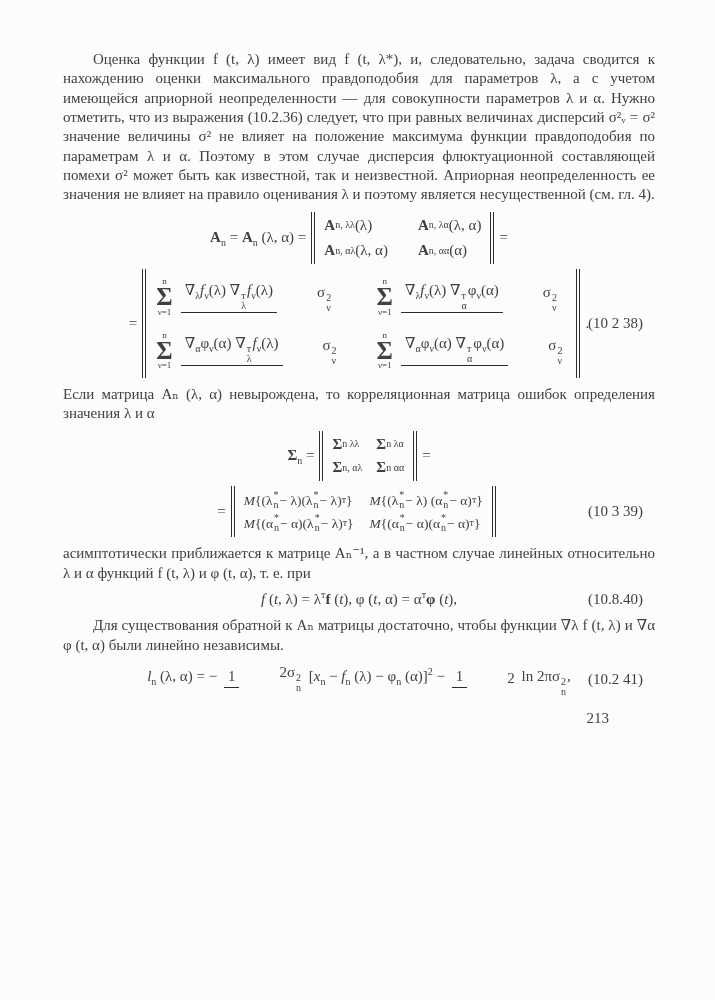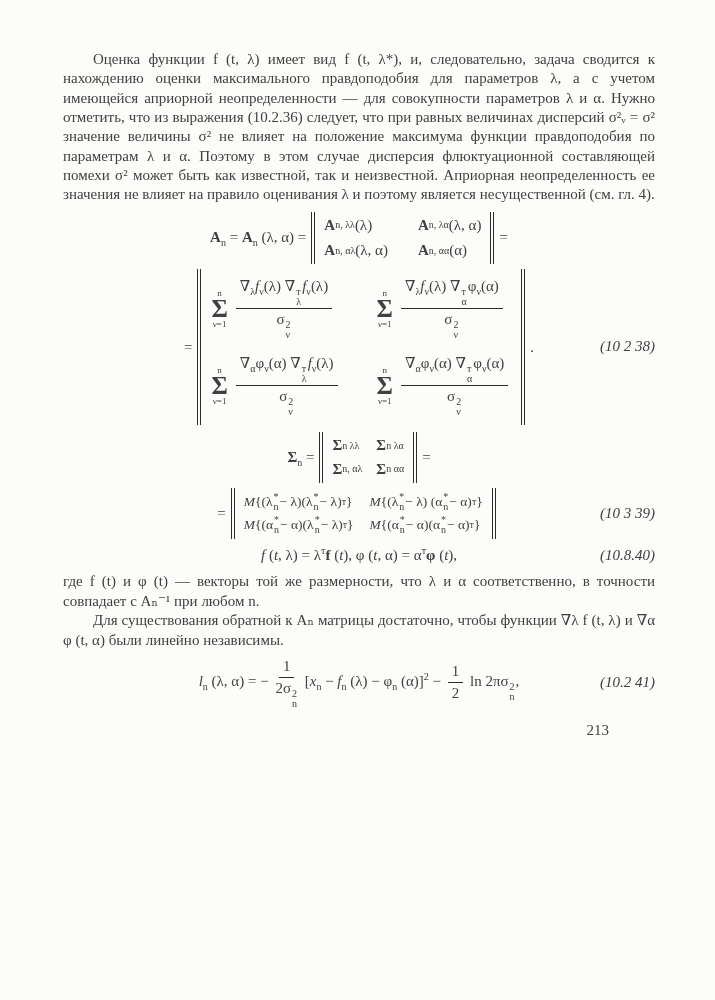--- a/index.html
+++ b/index.html
@@ -24,27 +24,27 @@
   .mat-sums{row-gap:14px;column-gap:36px;padding:8px 10px;}
   .mat-m{column-gap:16px;row-gap:3px;font-size:13.5px;}
   .mat-sigma{column-gap:14px;row-gap:4px;}
   .cell{white-space:nowrap;display:flex;align-items:center;}
   .mi{font-style:italic;}
   .mb{font-weight:700;}
   .msup{font-size:10px;vertical-align:super;line-height:1;}
   .msub{font-size:10px;vertical-align:sub;line-height:1;}
   .mstack{display:inline-flex;flex-direction:column;align-items:flex-start;line-height:1;vertical-align:-4px;margin:0 1px;}
   .mstack .ms{font-size:10px;}
-  .mfrac{display:inline-flex;flex-direction:column;align-items:center;vertical-align:middle;margin:0 3px;line-height:1.25;}
+  .mfrac{display:inline-flex;flex-direction:row;align-items:center;vertical-align:middle;margin:0 3px;line-height:1.25;gap:40px;}
   .mfrac .mnum{border-bottom:1px solid #2b2b2b;padding:0 4px 1px;white-space:nowrap;}
   .mfrac .mden{padding-top:1px;white-space:nowrap;}
   .mbig{display:inline-flex;flex-direction:column;align-items:center;line-height:1;margin-right:5px;}
   .mbig .mop{font-size:25px;font-weight:700;line-height:.85;}
   .mbig .mlim{font-size:9px;}
-  .eqnum{position:absolute;right:0;top:50%;transform:translateY(-50%);font-style:italic;}
+  .eqnum{position:absolute;right:12px;top:50%;transform:translateY(-50%);}
   .pagenum{text-align:right;margin-top:12px;padding-right:46px;}
 </style>
 </head>
 <body>
 
 <div class="page">
 
   <p class="para indent">Оценка функции f (t, λ) имеет вид f (t, λ*), и, следовательно, задача сводится к нахождению оценки максимального правдоподобия для параметров λ, а с учетом имеющейся априорной неопределенности — для совокупности параметров λ и α. Нужно отметить, что из выражения (10.2.36) следует, что при равных величинах дисперсий σ²ᵥ = σ² значение величины σ² не влияет на положение максимума функции правдоподобия по параметрам λ и α. Поэтому в этом случае дисперсия флюктуационной составляющей помехи σ² может быть как известной, так и неизвестной. Априорная неопределенность ее значения не влияет на правило оценивания λ и поэтому является несущественной (см. гл. 4).</p>
 
 
@@ -145,20 +145,21 @@
                   <span class="ms">ν</span>
                 </span></span>
             </span>
           </span>
       </span>
       <span class="run"><span class="mt"> .</span></span>
       <span class="eqnum">(10 2 38)</span>
     </div>
   </div>
 
+  <p class="para">Если матрица Aₙ (λ, α) невырождена, то корреляционная матрица ошибок определения значения λ и α</p>
 
   <div class="eq">
     <div class="eqline">
       <span class="run"><span class="mt mb">Σ</span><span class="msub">n</span><span class="mt"> = </span></span>
       <span class="mat mat-sigma">
         <span class="cell">
             <span class="mt mb">Σ</span>
             <span class="msub">n λλ</span>
           </span>
         <span class="cell">
@@ -241,29 +242,29 @@
             </span>
             <span class="mt"> − α)</span>
             <span class="msup">т</span>
             <span class="mt">}</span>
           </span>
       </span>
       <span class="eqnum">(10 3 39)</span>
     </div>
   </div>
 
+  <p class="para">асимптотически приближается к матрице Aₙ⁻¹, а в частном случае линейных относительно λ и α функций f (t, λ) и φ (t, α), т. е. при</p>
 
   <div class="eq">
     <div class="eqline">
       <span class="run"><span class="mt mi">f</span><span class="mt"> (</span><span class="mt mi">t</span><span class="mt">, λ) = λ</span><span class="msup">т</span><span class="mt mb">f</span><span class="mt"> (</span><span class="mt mi">t</span><span class="mt">),  φ (</span><span class="mt mi">t</span><span class="mt">, α) = α</span><span class="msup">т</span><span class="mt mb">φ</span><span class="mt"> (</span><span class="mt mi">t</span><span class="mt">),</span></span>
       <span class="eqnum">(10.8.40)</span>
     </div>
   </div>
 
-  <p class="para">где f (t) и φ (t) — векторы той же размерности, что λ и α соответственно, в точности совпадает с Aₙ⁻¹ при любом n.</p>
 
 
   <p class="para indent">Для существования обратной к Aₙ матрицы достаточно, чтобы функции ∇λ f (t, λ) и ∇α φ (t, α) были линейно независимы.</p>
 
 
   <div class="eq">
     <div class="eqline">
       <span class="run"><span class="mt mi">l</span><span class="msub">n</span><span class="mt"> (λ, α) = − </span><span class="mfrac">
             <span class="mnum"><span class="mt">1</span></span>
             <span class="mden"><span class="mt">2σ</span><span class="mstack">

